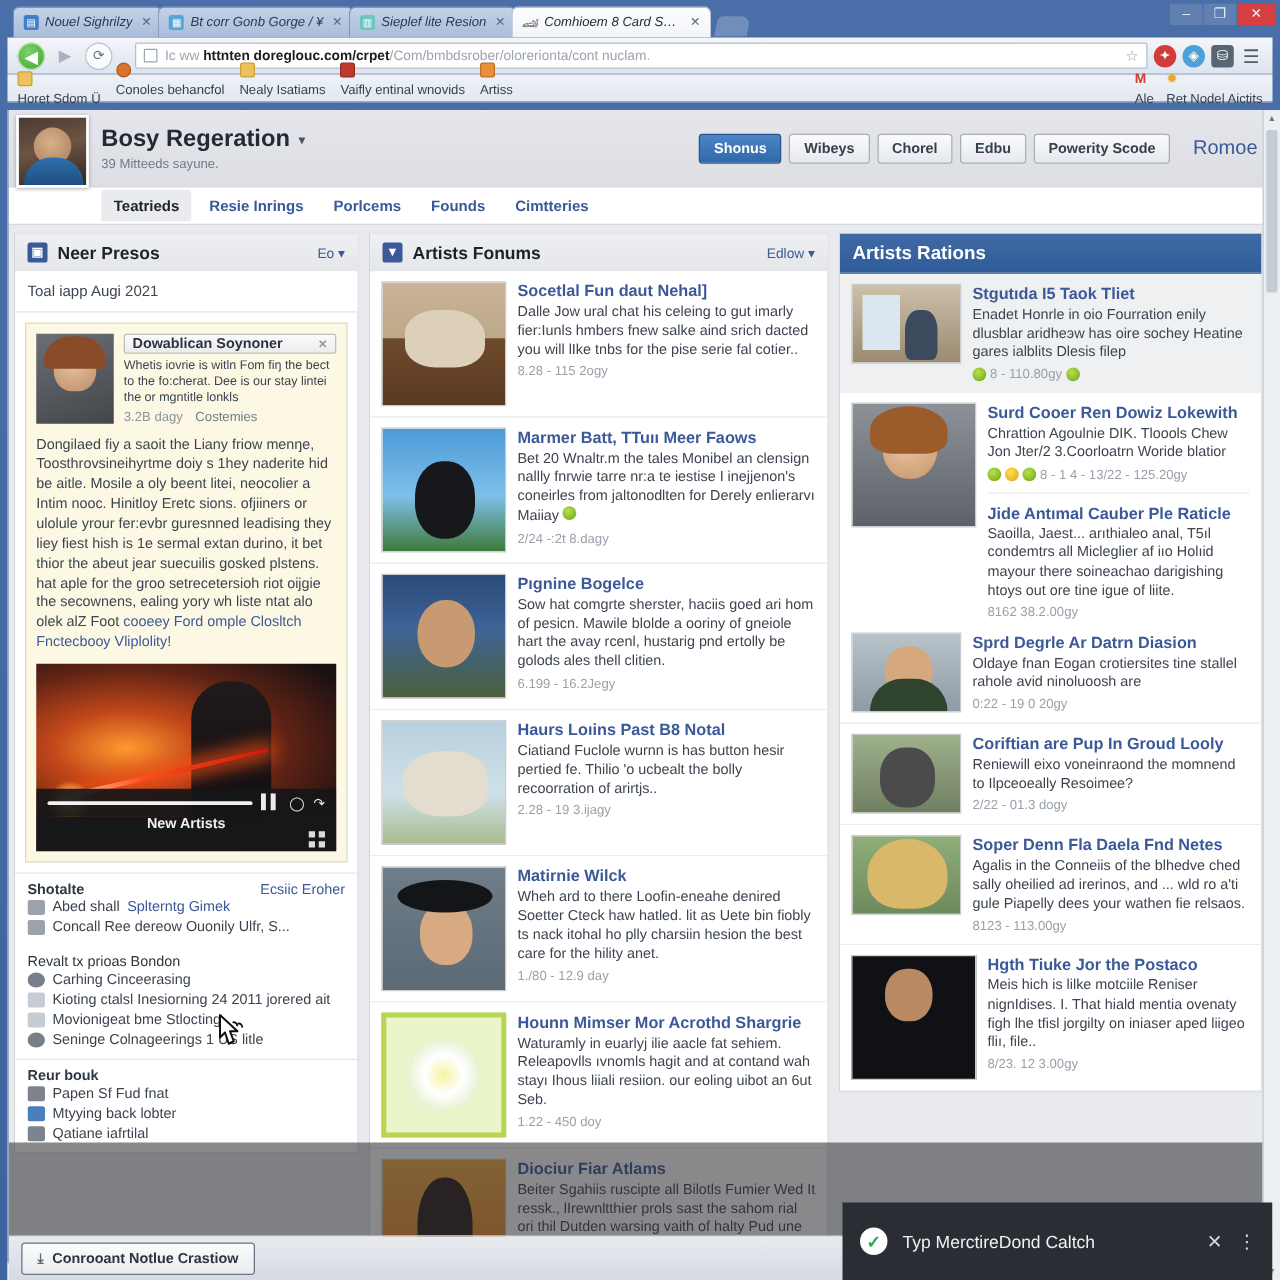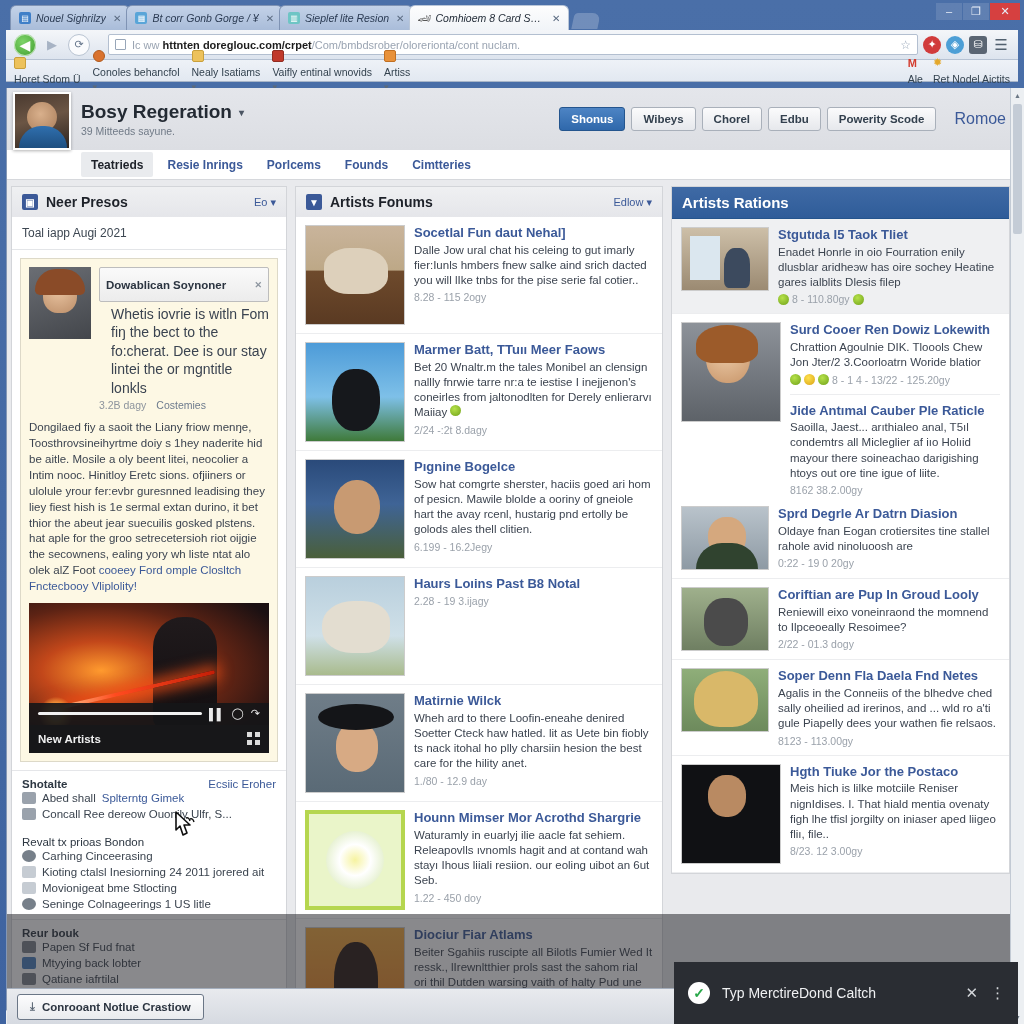--- a/index.html
+++ b/index.html
@@ -287,30 +287,30 @@
     width:34px; height:38px; border-radius:48% 48% 42% 42%;
     background: radial-gradient(circle at 45% 40%, #e8c3a0, #bb8d68);
   }
   .post-avatar::after {
     content:""; position:absolute; left:6px; top:2px;
     width:50px; height:26px; border-radius: 26px 26px 6px 6px;
     background: #8a4b28;
   }
   .post-rightcol { flex: 1; min-width: 0; }
   .namepill {
-    height: 35px; background: linear-gradient(180deg,#fafafa,#ececec);
+    height: 16px; background: linear-gradient(180deg,#fafafa,#ececec);
     border: 1px solid #bdbdbd; border-radius: 2px;
     display: flex; align-items: center; padding: 0 6px;
     font-size: 11.5px; font-weight: 700; color: #2b3440;
     filter: blur(0.3px);
   }
   .namepill .pillx { margin-left: auto; font-size: 9px; color: #8d959f; }
   .post-snippet {
-    font-size: 14px; line-height: 1.32; color: #3a4350;
-    margin-top: 3px; filter: blur(0.4px); margin-left: 12px;
+    font-size: 10px; line-height: 1.32; color: #3a4350;
+    margin-top: 3px; filter: blur(0.4px);
   }
   .post-meta {
     font-size: 10.5px; color: #8d949d; margin-top: 2px;
     display: flex; gap: 10px; filter: blur(0.4px);
   }
   .post-meta .lnk { color: #6d7b8d; }
   .post-body {
     font-size: 11.5px; line-height: 1.38; color: #3c4450;
     margin-top: 9px; filter: blur(0.4px);
   }
@@ -347,20 +347,21 @@
   .vbar {
     flex: 1; height: 3px; background: #f2f2f2; border-radius: 2px;
   }
   .vico { color: #eaeaea; font-size: 11px; }
   .vfoot {
     position: absolute; left: 0; right: 0; bottom: 0;
     height: 28px; background: #171719;
     display: flex; align-items: center; padding: 0 9px;
     font-size: 11.5px; font-weight: 700; color: #f0f0f0;
     filter: blur(0.3px);
+    flex-direction: column;
   }
   .vfoot .grid4 {
     margin-left: auto;
     display: grid; grid-template-columns: 5px 5px; gap: 3px;
   }
   .vfoot .grid4 i { width: 5px; height: 5px; background: #dcdcdc; display:block; }
 
   
   .listblock { padding: 7px 10px; border-top: 1px solid #e5e6e9; }
   .list-hd {
@@ -781,20 +782,21 @@
               <div class="ftitle">Pıgnine Bogelce</div>
               <div class="fbody">Sow hat comgrte sherster, haciis goed ari hom of pesicn. Mawile blolde a ooriny of gneiole hart the avay rcenl, hustarig pnd ertolly be golods ales thell clitien.</div>
               <div class="fmeta">6.199 - 16.2Jegy</div>
             </div>
           </div>
 
           <div class="feed-item">
             <div class="thumb t-dog2"></div>
             <div class="ftext">
               <div class="ftitle">Haurs Loıins Past B8 Notal</div>
+              <div class="fbody">Ciatiand Fuclole wurnn is has button hesir pertied fe. Thilio 'o ucbealt the bolly recoorration of arirtjs..</div>
               <div class="fmeta">2.28 - 19 3.ijagy</div>
             </div>
           </div>
 
           <div class="feed-item">
             <div class="thumb t-hat"></div>
             <div class="ftext">
               <div class="ftitle">Matirnie Wilck</div>
               <div class="fbody">Wheh ard to there Loofin-eneahe denired Soetter Cteck haw hatled. lit as Uete bin fiobly ts nack itohal ho plly charsiin hesion the best care for the hility anet.</div>
               <div class="fmeta">1./80 - 12.9 day</div>

